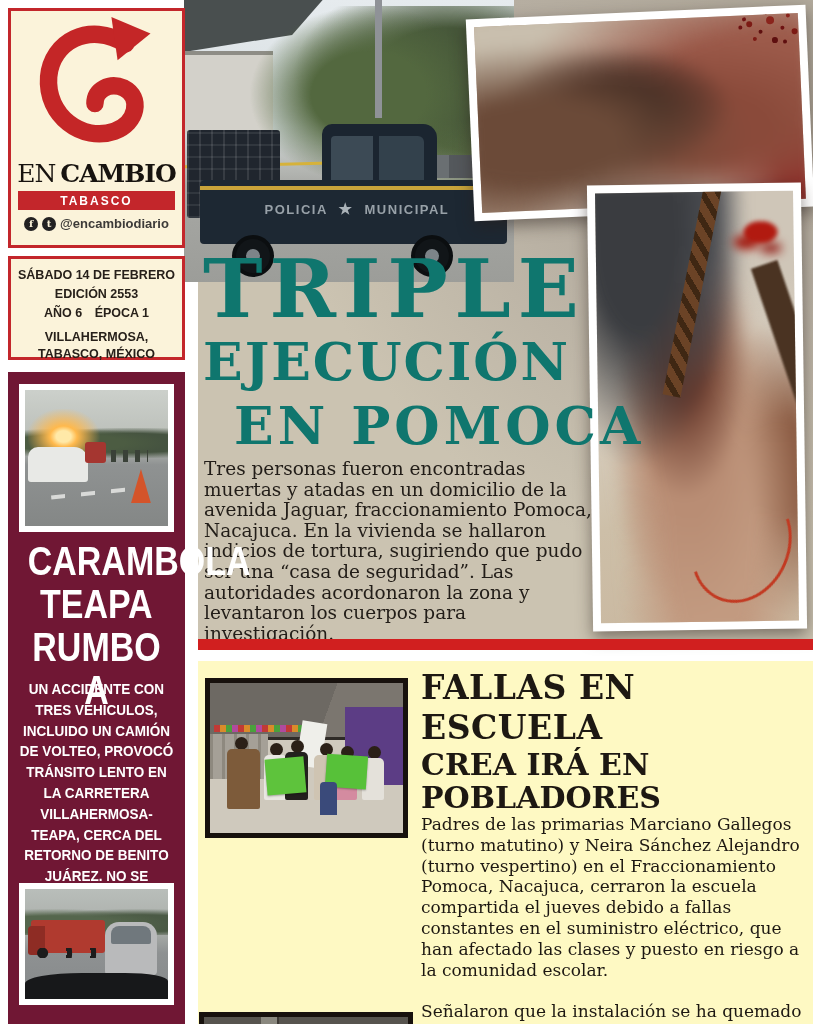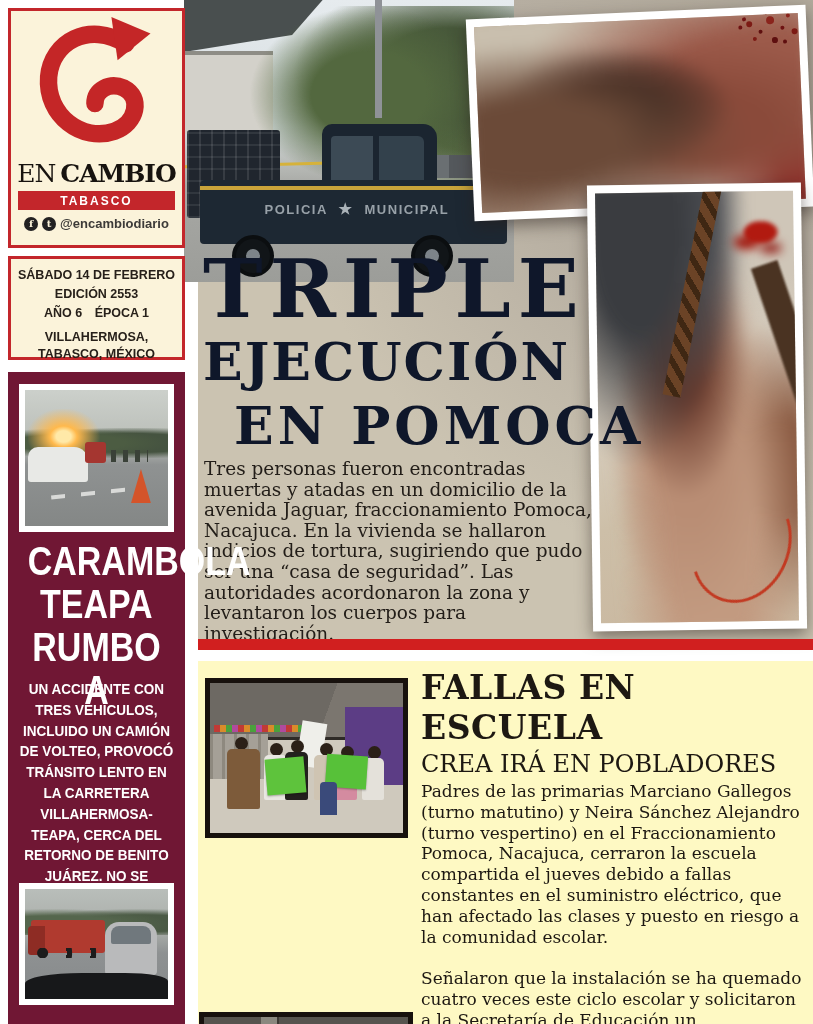--- a/index.html
+++ b/index.html
@@ -68,36 +68,36 @@
       radial-gradient(ellipse at 56% 80%,#c29a80 0%,#c29a80 24%,rgba(0,0,0,0) 54%),
       radial-gradient(ellipse at 88% 64%,#8a5a42 0%,#8a5a42 12%,rgba(0,0,0,0) 36%);}
   .pole{position:absolute;left:44%;top:-2%;width:9%;height:50%;transform:rotate(12deg);
     background:repeating-linear-gradient(48deg,#6b4326 0 8px,#3f2713 8px 14px);}
   .beam{position:absolute;right:-6%;top:16%;width:14%;height:42%;transform:rotate(-18deg);background:#4a3322;filter:blur(1px);}
   .splash{position:absolute;right:8%;top:7%;width:34px;height:22px;border-radius:50%;background:#b11a10;filter:blur(2px);
     box-shadow:-14px 10px 8px -4px #a01208,10px 16px 10px -6px #8e100a;}
   .cord{position:absolute;right:4%;bottom:4%;width:46%;height:26%;border:3px solid #c23a22;border-radius:50%;
     border-top-color:transparent;border-left-color:transparent;transform:rotate(24deg);filter:blur(.5px);}
   
-  #main-headline{left:203px;top:248px;color:#0f172a;font-family:"DejaVu Serif",serif;font-weight:bold;}
+  #main-headline{left:203px;top:248px;color:#0f766e;font-family:"DejaVu Serif",serif;font-weight:bold;}
   #hl1{font-size:80px;line-height:82px;letter-spacing:7px;}
   #hl2{font-size:52px;line-height:64px;letter-spacing:2px;}
   #hl3{font-size:52px;line-height:64px;letter-spacing:4px;margin-left:31px;}
   #main-body{left:204px;top:459px;width:396px;font-family:"DejaVu Serif",serif;
     font-size:18.5px;line-height:20.6px;color:#221d18;}
   
   #red-bar{left:198px;top:639px;width:615px;height:11px;background:#d11f1f;}
   
   #school-section{left:198px;top:661px;width:615px;height:363px;background:#fef9c3;}
   .black-frame{border:5px solid #17110d;box-sizing:border-box;overflow:hidden;position:relative;}
   #school-photo-1{left:7px;top:17px;width:203px;height:160px;}
   #school-photo-2{left:1px;top:191px;width:214px;height:153px;}
   #school-text{left:223px;top:7px;width:383px;color:#1d1812;font-family:"DejaVu Serif",serif;}
   #school-headline{font-size:33px;font-weight:bold;line-height:40px;letter-spacing:.5px;}
-  #school-subheadline{font-size:24px;font-weight:normal;line-height:33px;}
+  #school-subheadline{font-size:30px;font-weight:bold;line-height:33px;}
   .school-para{font-size:17px;line-height:20.8px;}
   
   .fig-head{position:absolute;width:13px;height:13px;border-radius:50%;background:#2b2017;}
   .fig-body{position:absolute;border-radius:5px 5px 2px 2px;}
   .wheel{position:absolute;width:42px;height:42px;border-radius:50%;background:#111518;
     border:4px solid #0b0e10;box-sizing:border-box;}
   .hub{position:absolute;left:10px;top:10px;width:14px;height:14px;border-radius:50%;background:#7d8489;}
 </style>
 </head>
 <body>

